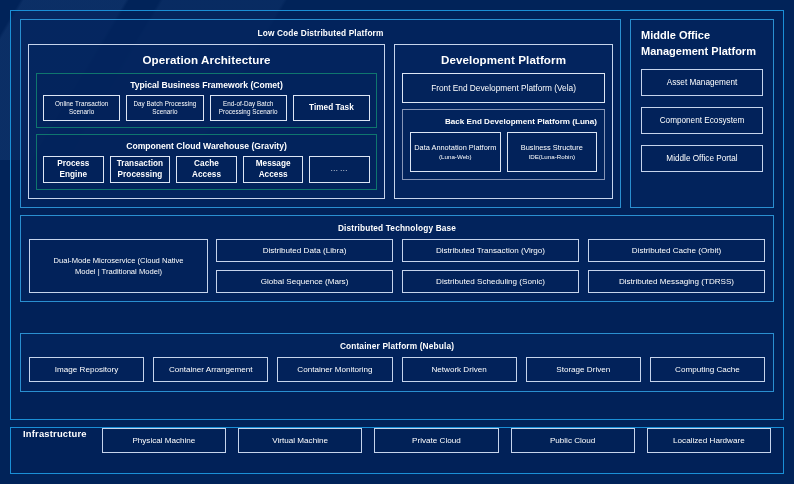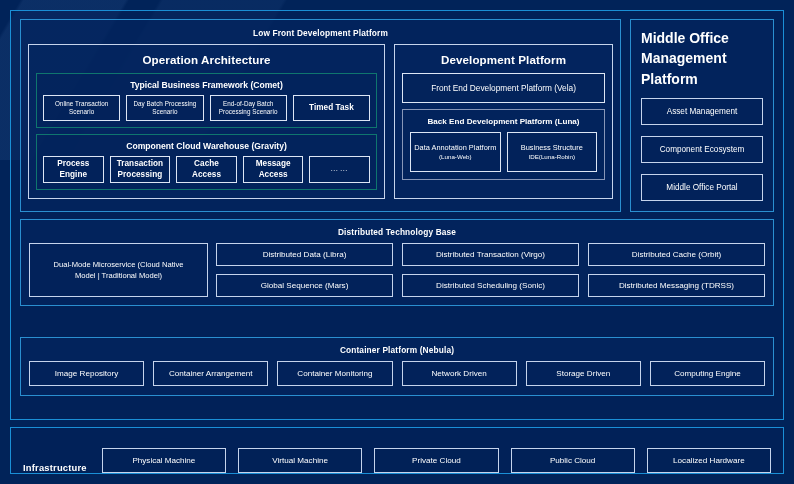--- a/index.html
+++ b/index.html
@@ -56,21 +56,21 @@
     flex: 1 1 auto;
     display: flex;
     flex-direction: column;
     padding: 8px 9px 9px 9px;
     margin-bottom: 7px;
   }
 
   .infra-frame {
     flex: 0 0 47px;
     display: flex;
-    align-items: flex-end;
+    align-items: flex-start;
     padding: 0 12px;
     gap: 13px;
   }
 
   
   .page-title {
     text-align: center;
     font-size: 15.5px;
     font-weight: bold;
     letter-spacing: 0.2px;
@@ -174,21 +174,21 @@
     padding: 9px 4px;
     margin-bottom: 6px;
   }
 
   .dev-sub {
     border: 1px solid #8897b8;
     background: rgba(2, 34, 90, 0.5);
     padding: 5px 7px 7px 7px;
   }
   .dev-sub-title {
-    text-align: center;
+    text-align: right;
     font-size: 8.1px;
     font-weight: bold;
     padding: 2px 0 6px 0;
   }
   .dev-chip {
     flex: 1 1 0;
     border: 1px solid #dde6f5;
     background: rgba(2, 32, 86, 0.3);
     text-align: center;
     font-size: 7.4px;
@@ -203,21 +203,21 @@
   .dev-chip .sm { font-size: 6.2px; }
 
   
   .midoffice {
     flex: 0 0 144px;
     padding: 8px 10px 10px 10px;
     display: flex;
     flex-direction: column;
   }
   .mid-title {
-    font-size: 14px;
+    font-size: 11px;
     font-weight: bold;
     line-height: 1.45;
     padding-bottom: 9px;
   }
   .mid-list {
     display: flex;
     flex-direction: column;
     gap: 11px;
     flex: 1 1 auto;
   }
@@ -308,21 +308,21 @@
 <div class="sheen"></div>
 
 <div class="canvas">
 
   <div class="frame main-frame">
 
 
     <div class="top-row">
 
       <div class="panel lowcode">
-        <div class="panel-cap">Low Front Development Platform</div>
+        <div class="panel-cap">Low Code Distributed Platform</div>
 
         <div class="lowcode-body">
 
           <div class="group op-arch">
             <div class="group-title">Operation Architecture</div>
 
             <div class="subgroup">
               <div class="subgroup-title">Typical Business Framework (Comet)</div>
               <div class="chip-row">
                 <div class="chip">Online Transaction Scenario</div>
@@ -394,21 +394,21 @@
     </div>
 
     <div class="panel container-plat">
       <div class="panel-cap">Container Platform (Nebula)</div>
       <div class="cp-row">
         <div class="cp-cell">Image Repository</div>
         <div class="cp-cell">Container Arrangement</div>
         <div class="cp-cell">Container Monitoring</div>
         <div class="cp-cell">Network Driven</div>
         <div class="cp-cell">Storage Driven</div>
-        <div class="cp-cell">Computing Engine</div>
+        <div class="cp-cell">Computing Cache</div>
       </div>
     </div>
 
   </div>
 
   <div class="frame infra-frame">
     <div class="infra-label">Infrastructure</div>
     <div class="infra-row">
       <div class="infra-cell">Physical Machine</div>
       <div class="infra-cell">Virtual Machine</div>

